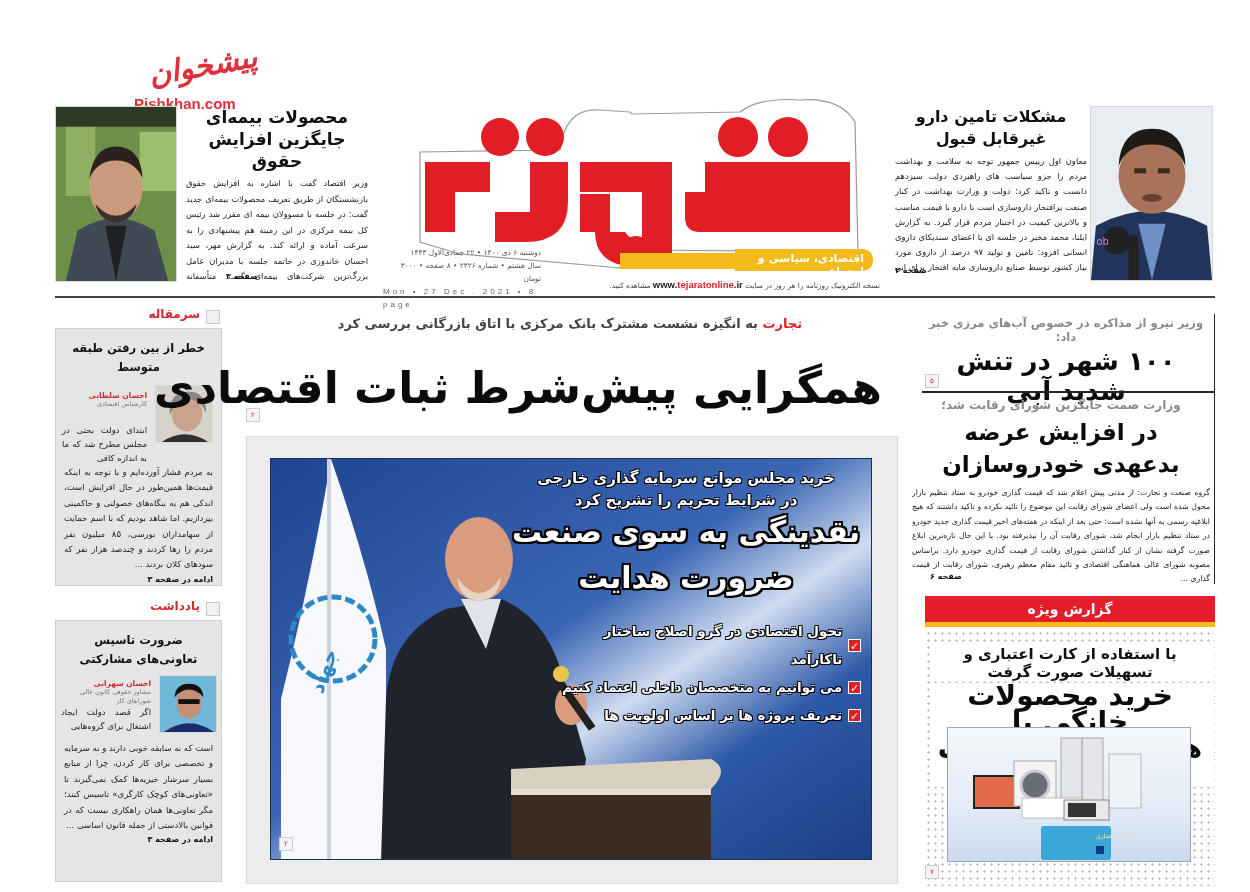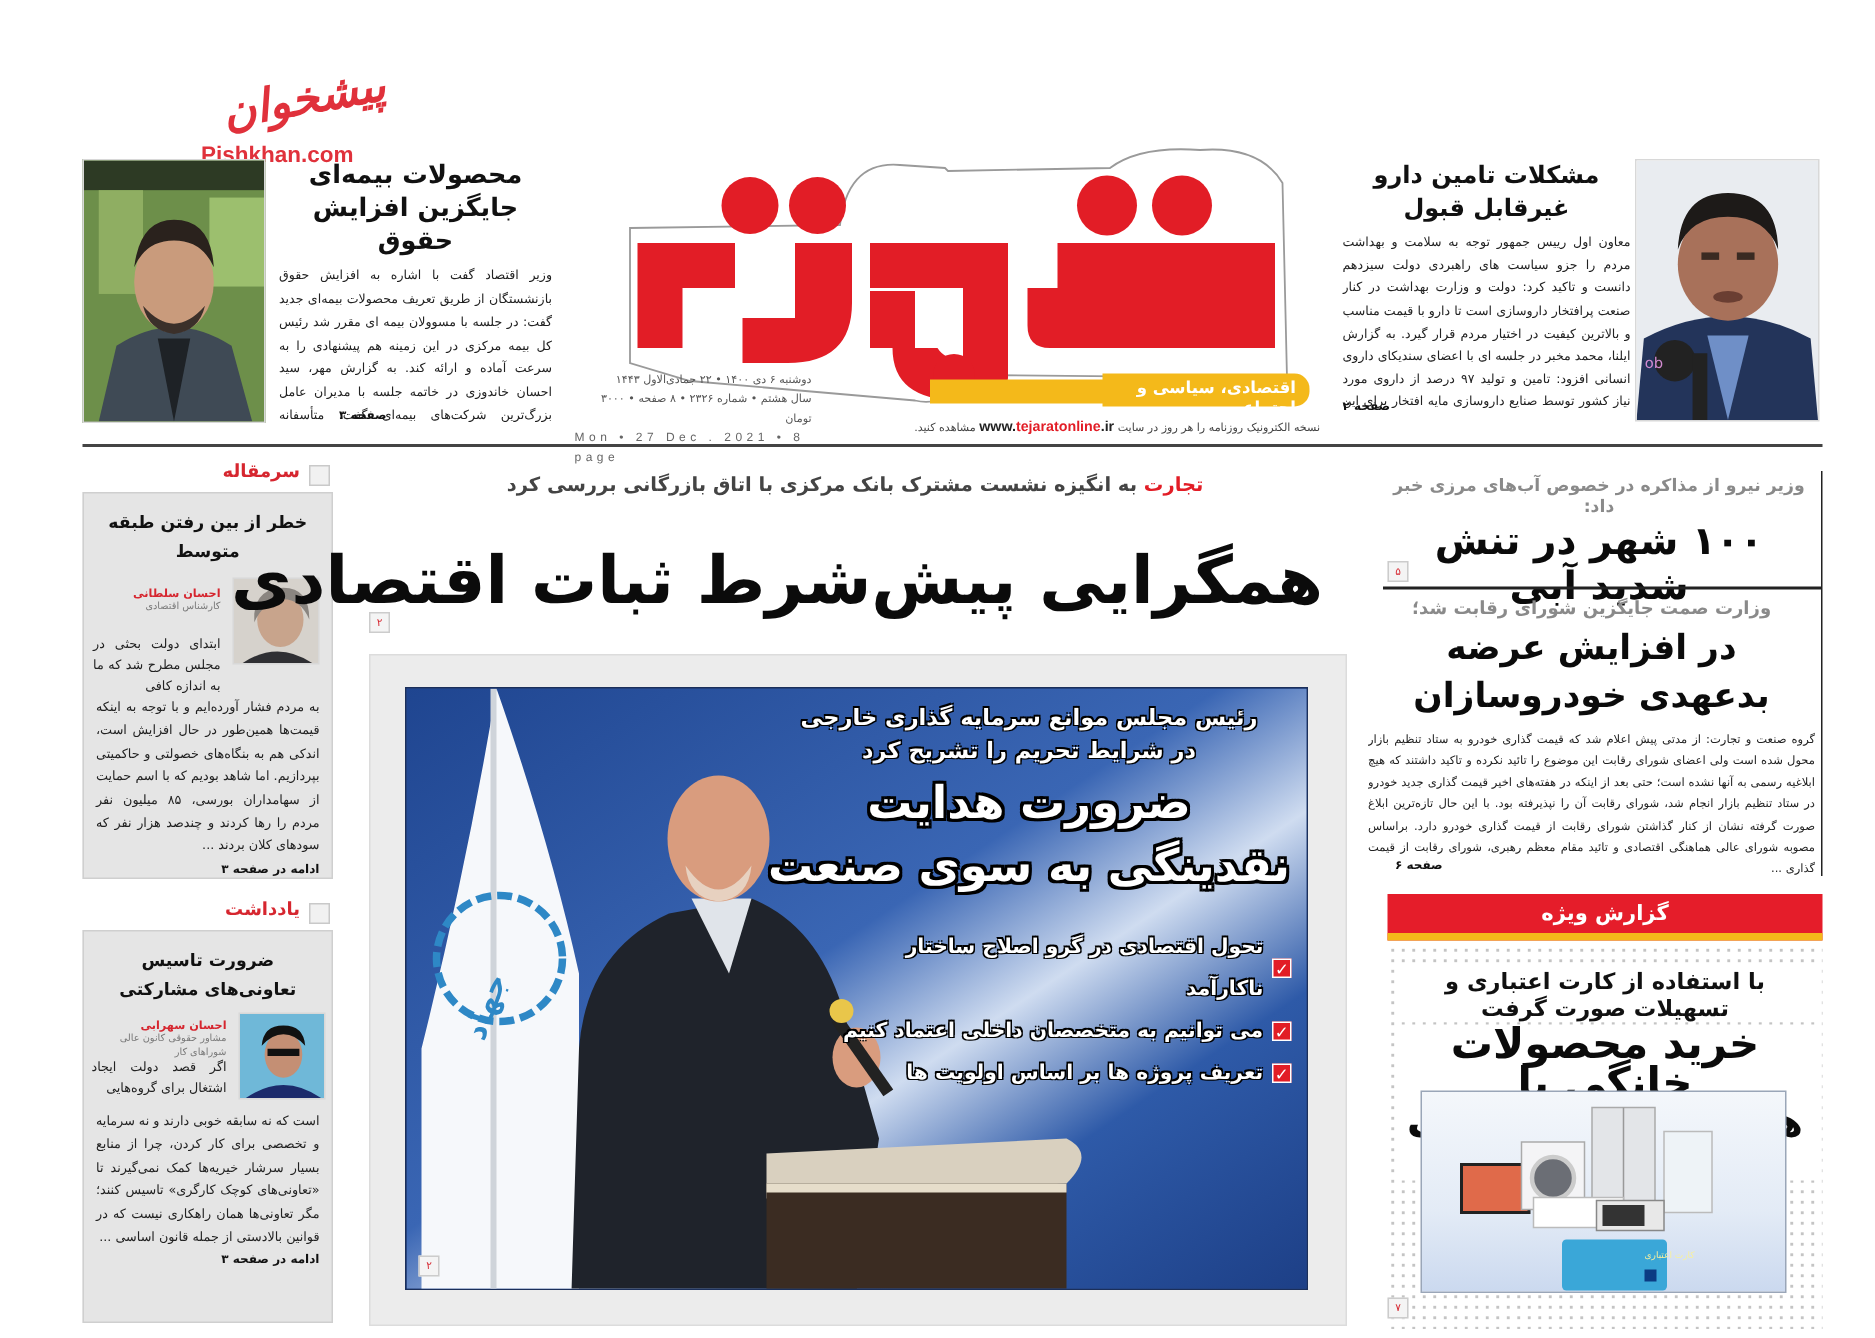--- a/index.html
+++ b/index.html
@@ -247,24 +247,24 @@
 
     <ellipse cx="300" cy="246" rx="16" ry="20" fill="#d99c7e"></ellipse>
     <rect x="300" y="215" width="8" height="60" fill="#222" transform="rotate(-35 304 245)"></rect>
     <circle cx="290" cy="215" r="8" fill="#e9c64a"></circle>
 
     <path d="M240 310 L440 300 Q460 310 440 330 L240 340Z" fill="#d9d0bf"></path>
     <rect x="240" y="330" width="200" height="72" fill="#3b2c22"></rect>
     <rect x="240" y="330" width="200" height="6" fill="#e6ddca"></rect>
   </svg>
   <div class="abs rtl center" style="left:230px; top:8px; width:370px;">
-    <div class="lp-sub">رئیس مجلس موانع سرمایه گذاری خارجی</div>
+    <div class="lp-sub">خرید مجلس موانع سرمایه گذاری خارجی</div>
     <div class="lp-sub">در شرایط تحریم را تشریح کرد</div>
+    <div class="lp-big">نقدینگی به سوی صنعت</div>
     <div class="lp-big" style="margin-top:4px;">ضرورت هدایت</div>
-    <div class="lp-big">نقدینگی به سوی صنعت</div>
   </div>
   <div class="abs" style="left:285px; top:158px; width:305px;">
     <div class="lp-bullet">
         <span class="check">✓</span>
         <span>تحول اقتصادی در گرو اصلاح ساختار ناکارآمد</span>
       </div>
     <div class="lp-bullet">
         <span class="check">✓</span>
         <span>می توانیم به متخصصان داخلی اعتماد کنیم</span>
       </div>

